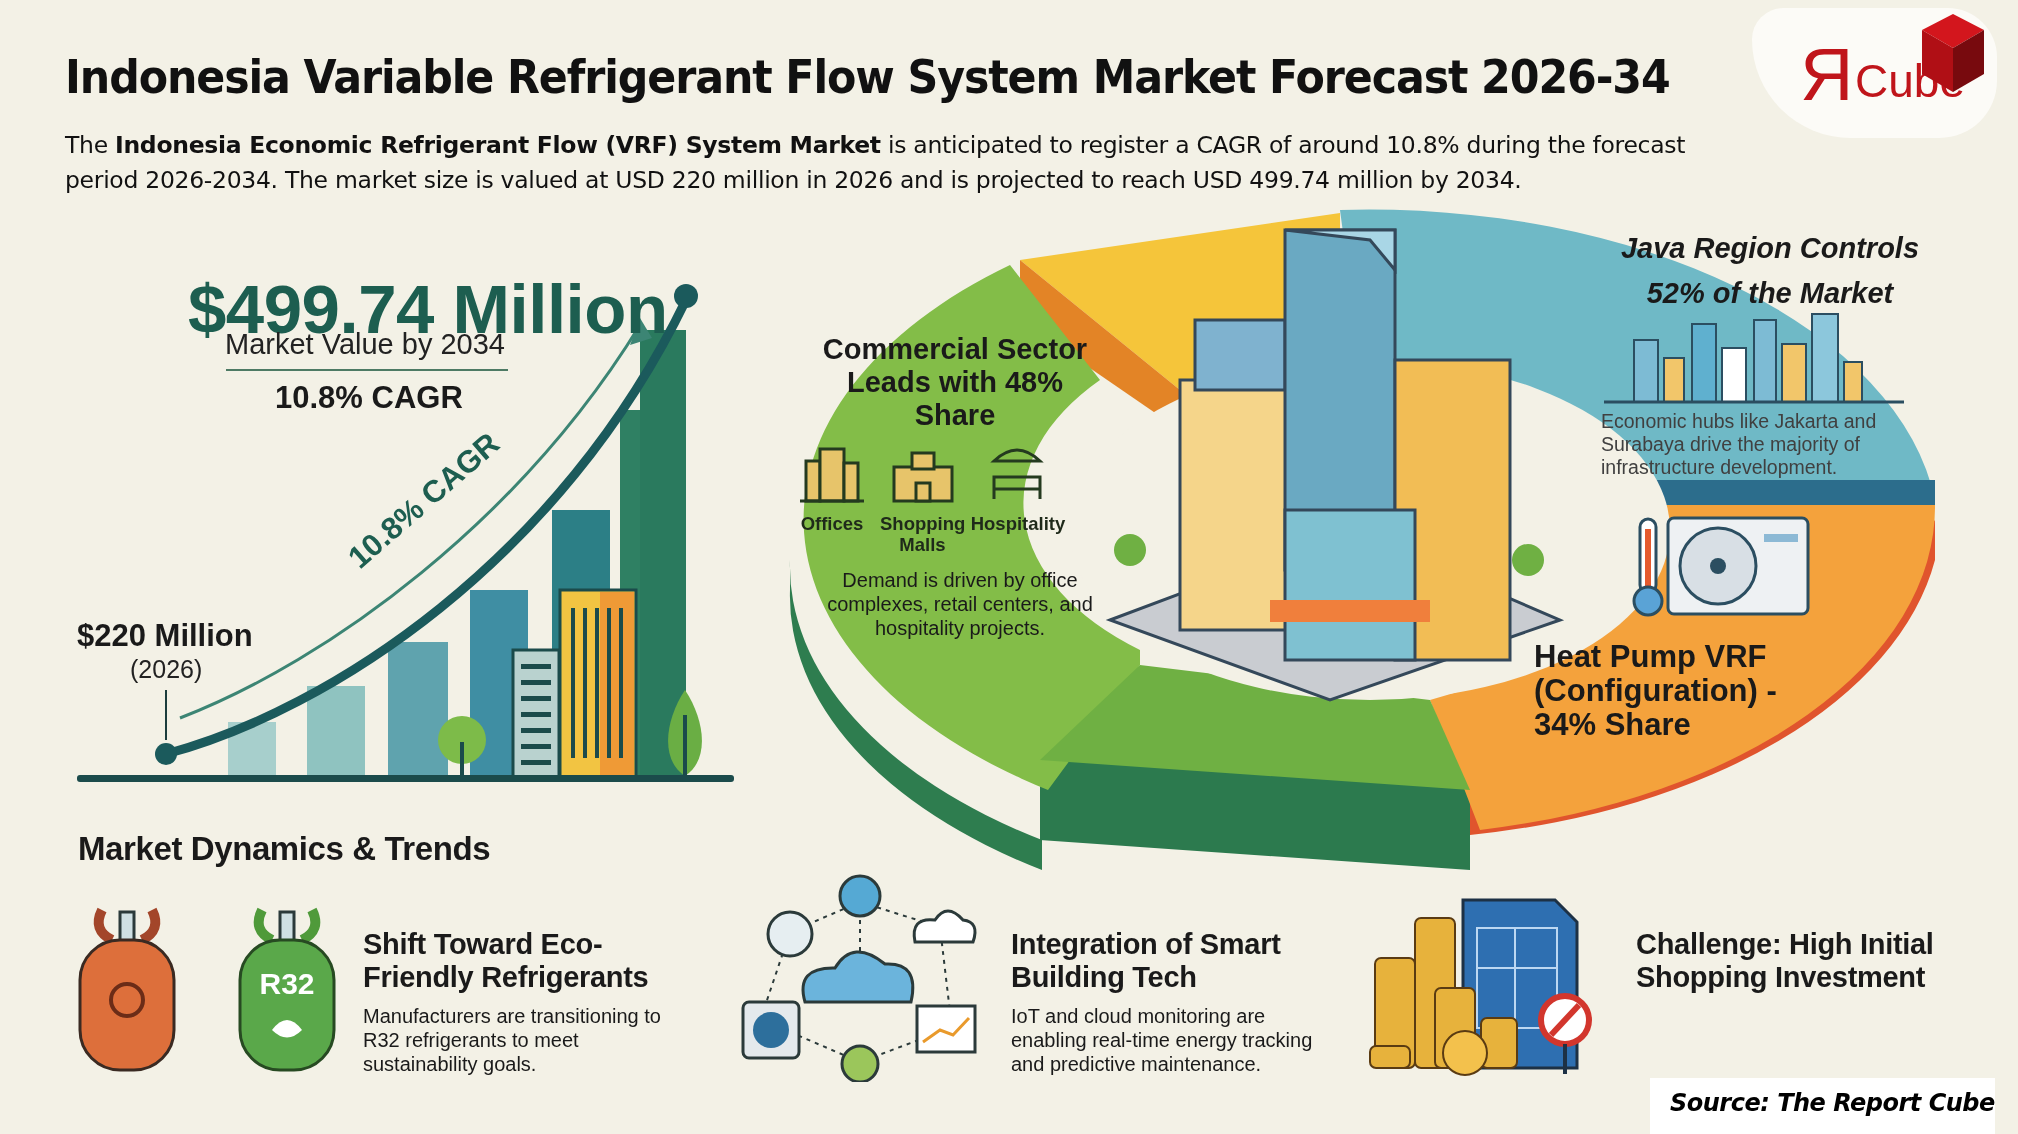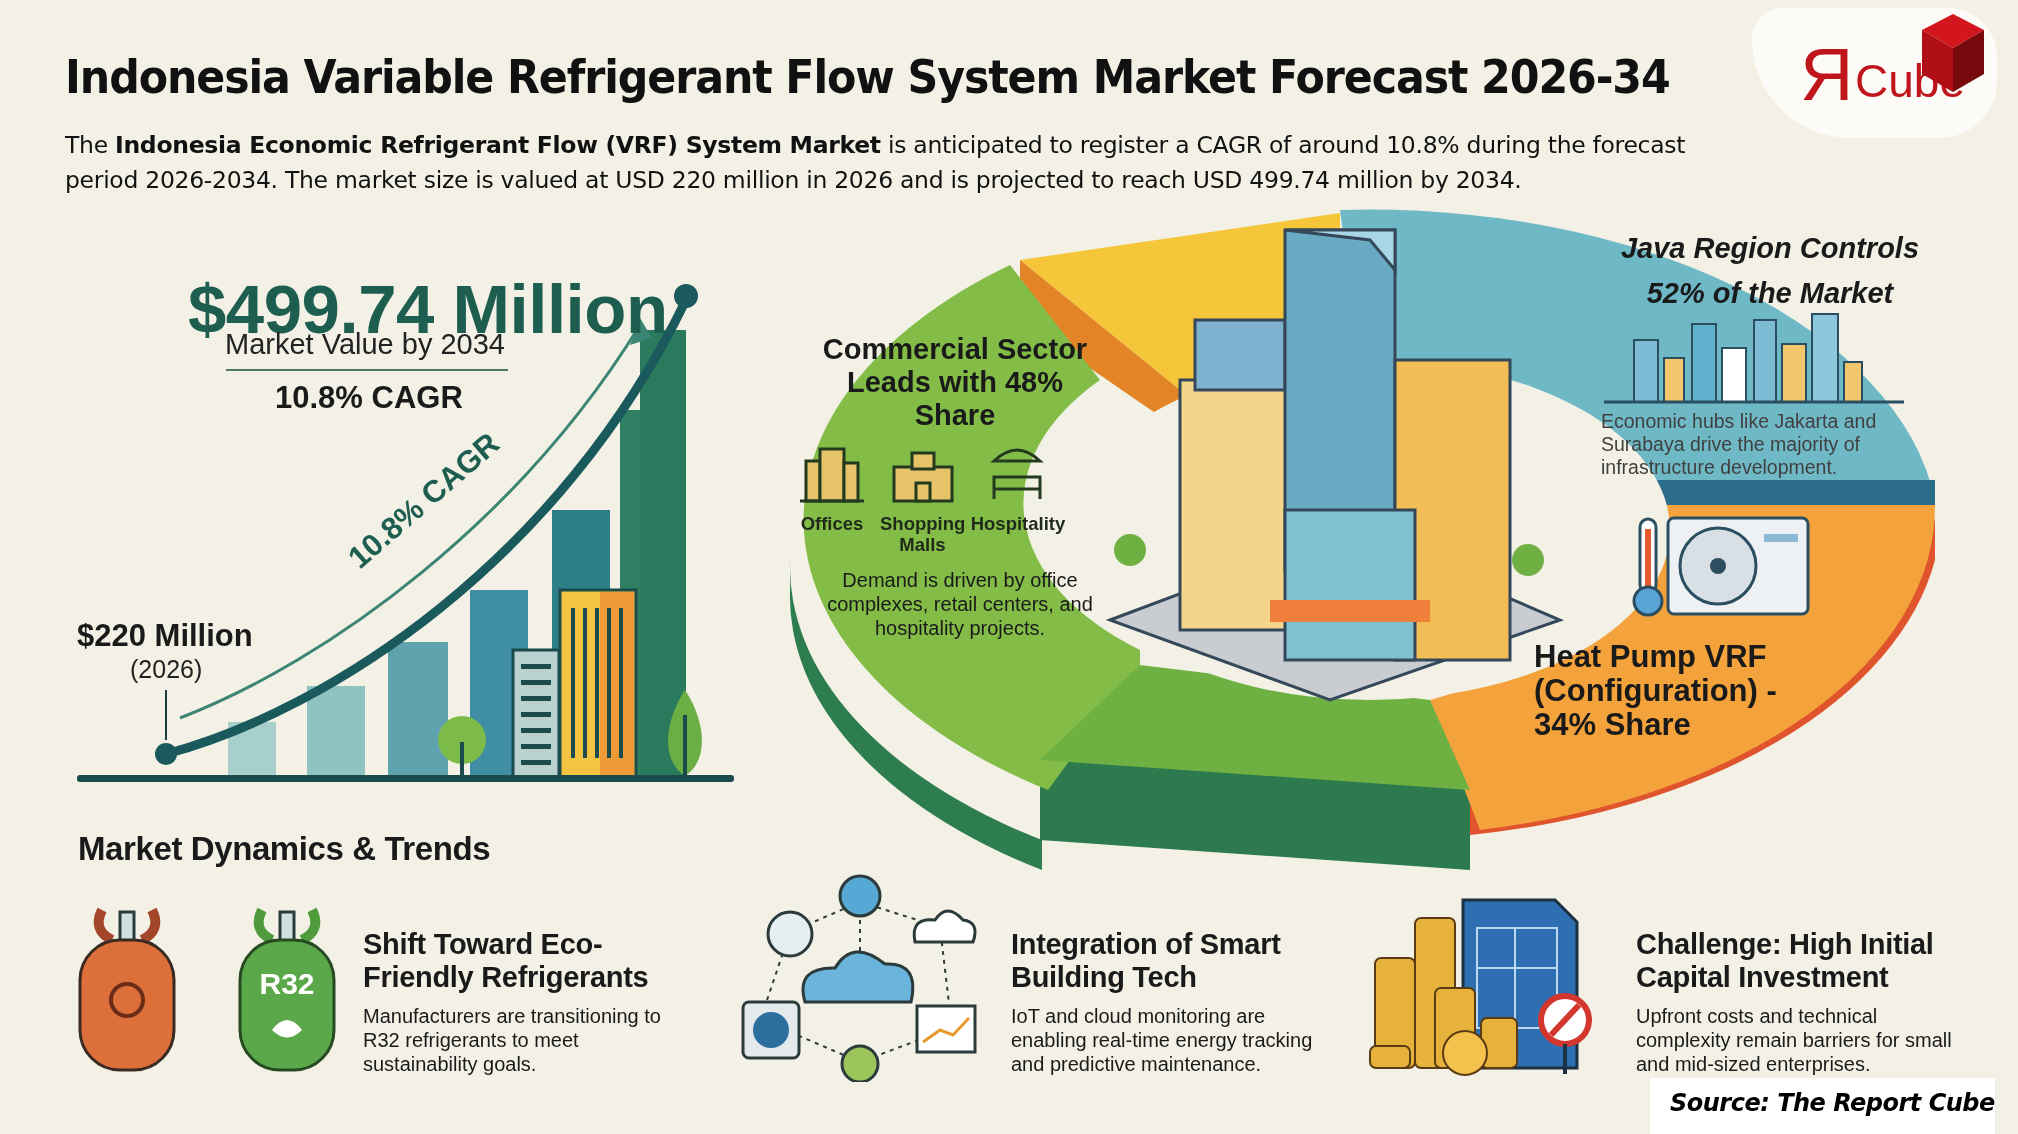--- a/index.html
+++ b/index.html
@@ -242,19 +242,18 @@
         <rect x="5" y="148" width="40" height="22" rx="6"></rect>
       <rect x="116" y="120" width="36" height="50" rx="6"></rect>
     </g>
     <circle cx="100" cy="155" r="22" fill="#f3c14c" stroke="#5a3b12" stroke-width="2"></circle>
     <circle cx="200" cy="122" r="24" fill="#fff" stroke="#d2362d" stroke-width="6"></circle>
     <line x1="186" y1="137" x2="214" y2="107" stroke="#d2362d" stroke-width="6"></line>
     <rect x="198" y="146" width="4" height="30" fill="#1d3145"></rect>
   </svg>
   <div class="abs trend-title" style="left:1636px;top:928px;width:340px">
       <div>Challenge: High Initial</div>
-      <div>Capital Investment</div>
+      <div>Shopping Investment</div>
     </div>
-  <div class="abs trend-desc" style="left:1636px;top:1004px;width:330px">Upfront costs and technical complexity remain barriers for small and mid-sized enterprises.</div>
 
   <div class="abs source-box"></div>
   <div class="abs source-text">Source: The Report Cube</div>
 </div>
 
 </body></html>

